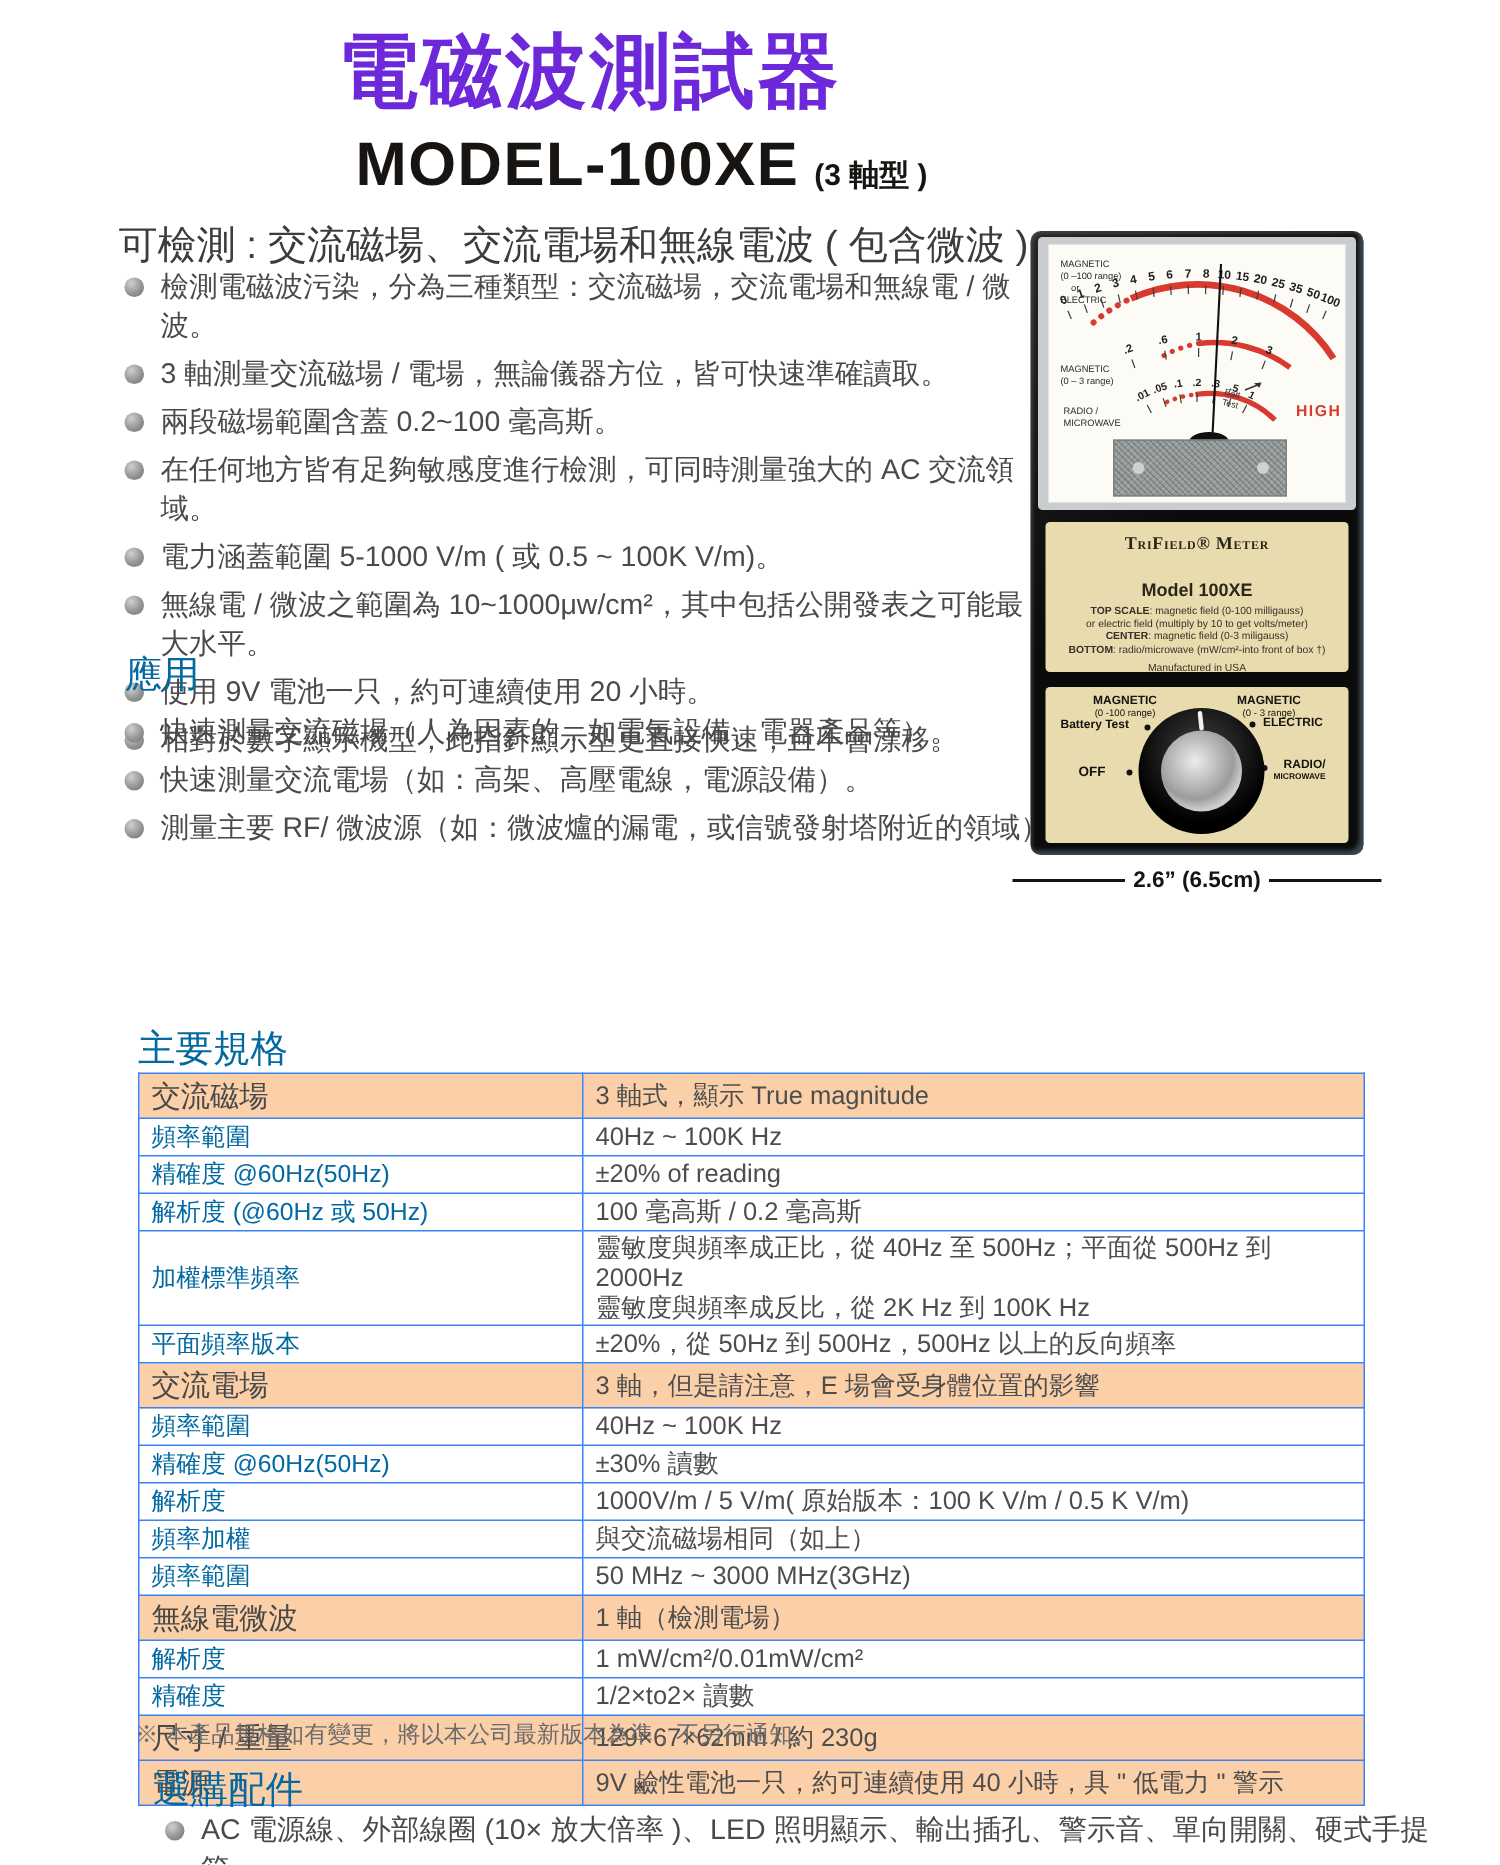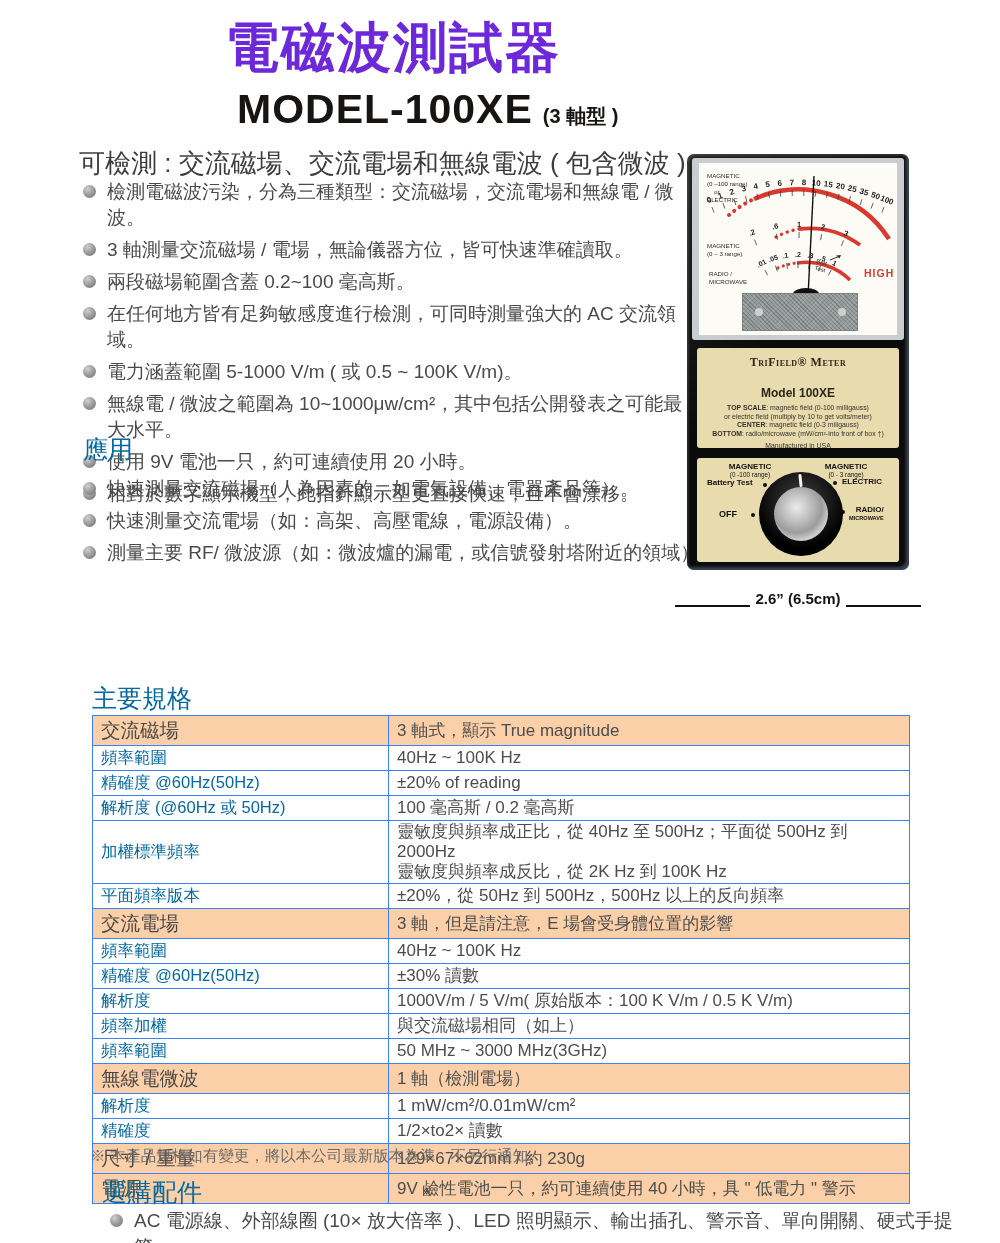--- a/index.html
+++ b/index.html
@@ -74,21 +74,21 @@
   .cl-mag100{left:10px;top:5px;width:86px}
   .cl-mag3{left:106px;top:5px;width:86px}
   .cl-batt{left:10px;top:21px}
   .cl-elec{left:145px;top:20px}
   .cl-off{left:22px;top:52px;font-size:9px}
   .cl-radio{left:152px;top:48px;text-align:right}
   .cl-radio .sub{display:block;font-size:5.6px;font-weight:700}
   .d-mag100{left:97px;top:30px}.d-mag3{left:119px;top:30px}.d-batt{left:66px;top:25px}
   .d-elec{left:136px;top:23px}.d-off{left:54px;top:55px}.d-radio{left:144px;top:52px}
 
-  .dim{position:absolute;left:-12px;right:-12px;top:436px;display:flex;align-items:flex-end;gap:5px}
+  .dim{position:absolute;left:-12px;right:-12px;top:424px;display:flex;align-items:center;gap:5px}
   .dim .ln{flex:1;height:2px;background:#141414}
   .dim .tx{font-weight:700;font-size:15px;color:#141414;white-space:nowrap}
 </style>
 </head>
 <body>
 
 <div class="page">
 
   <h1 class="abs title">電磁波測試器</h1>
   <div class="abs model-line">

